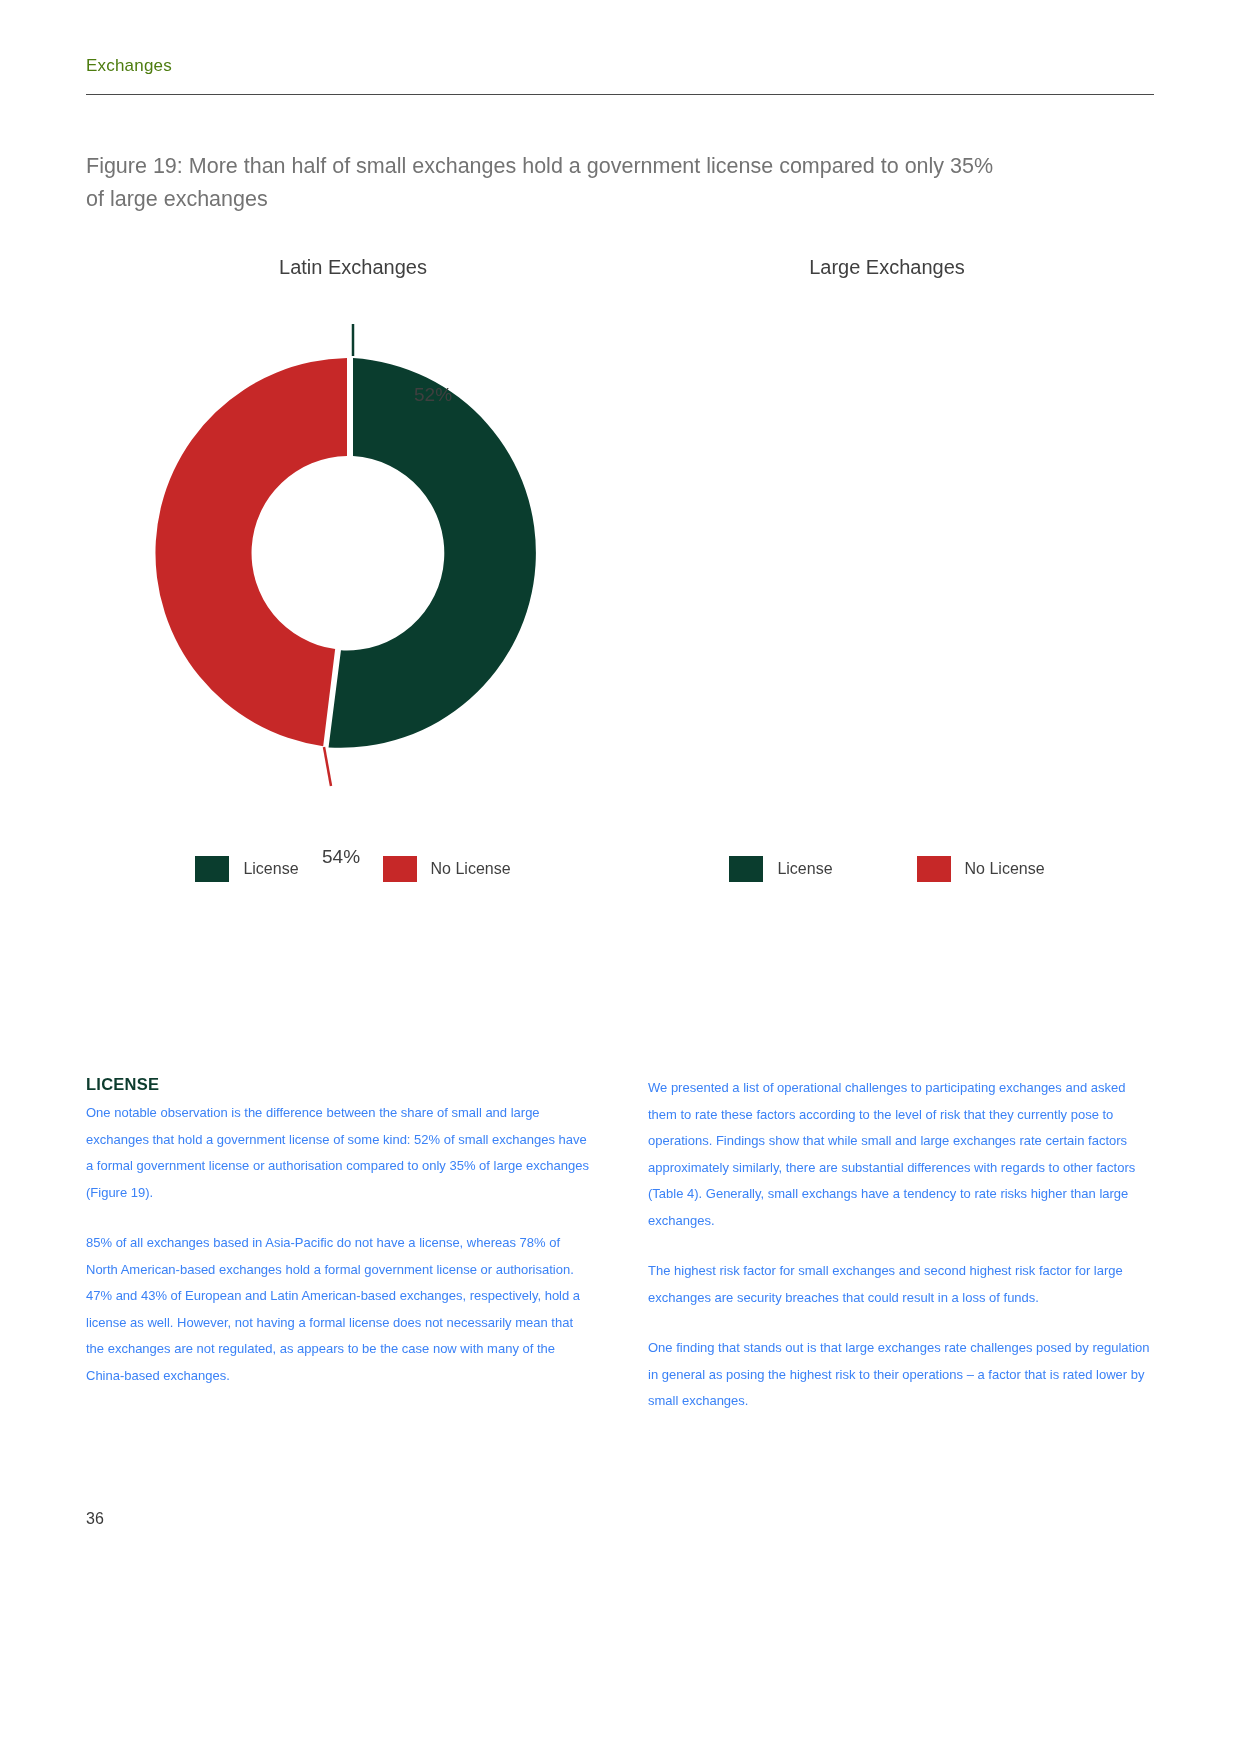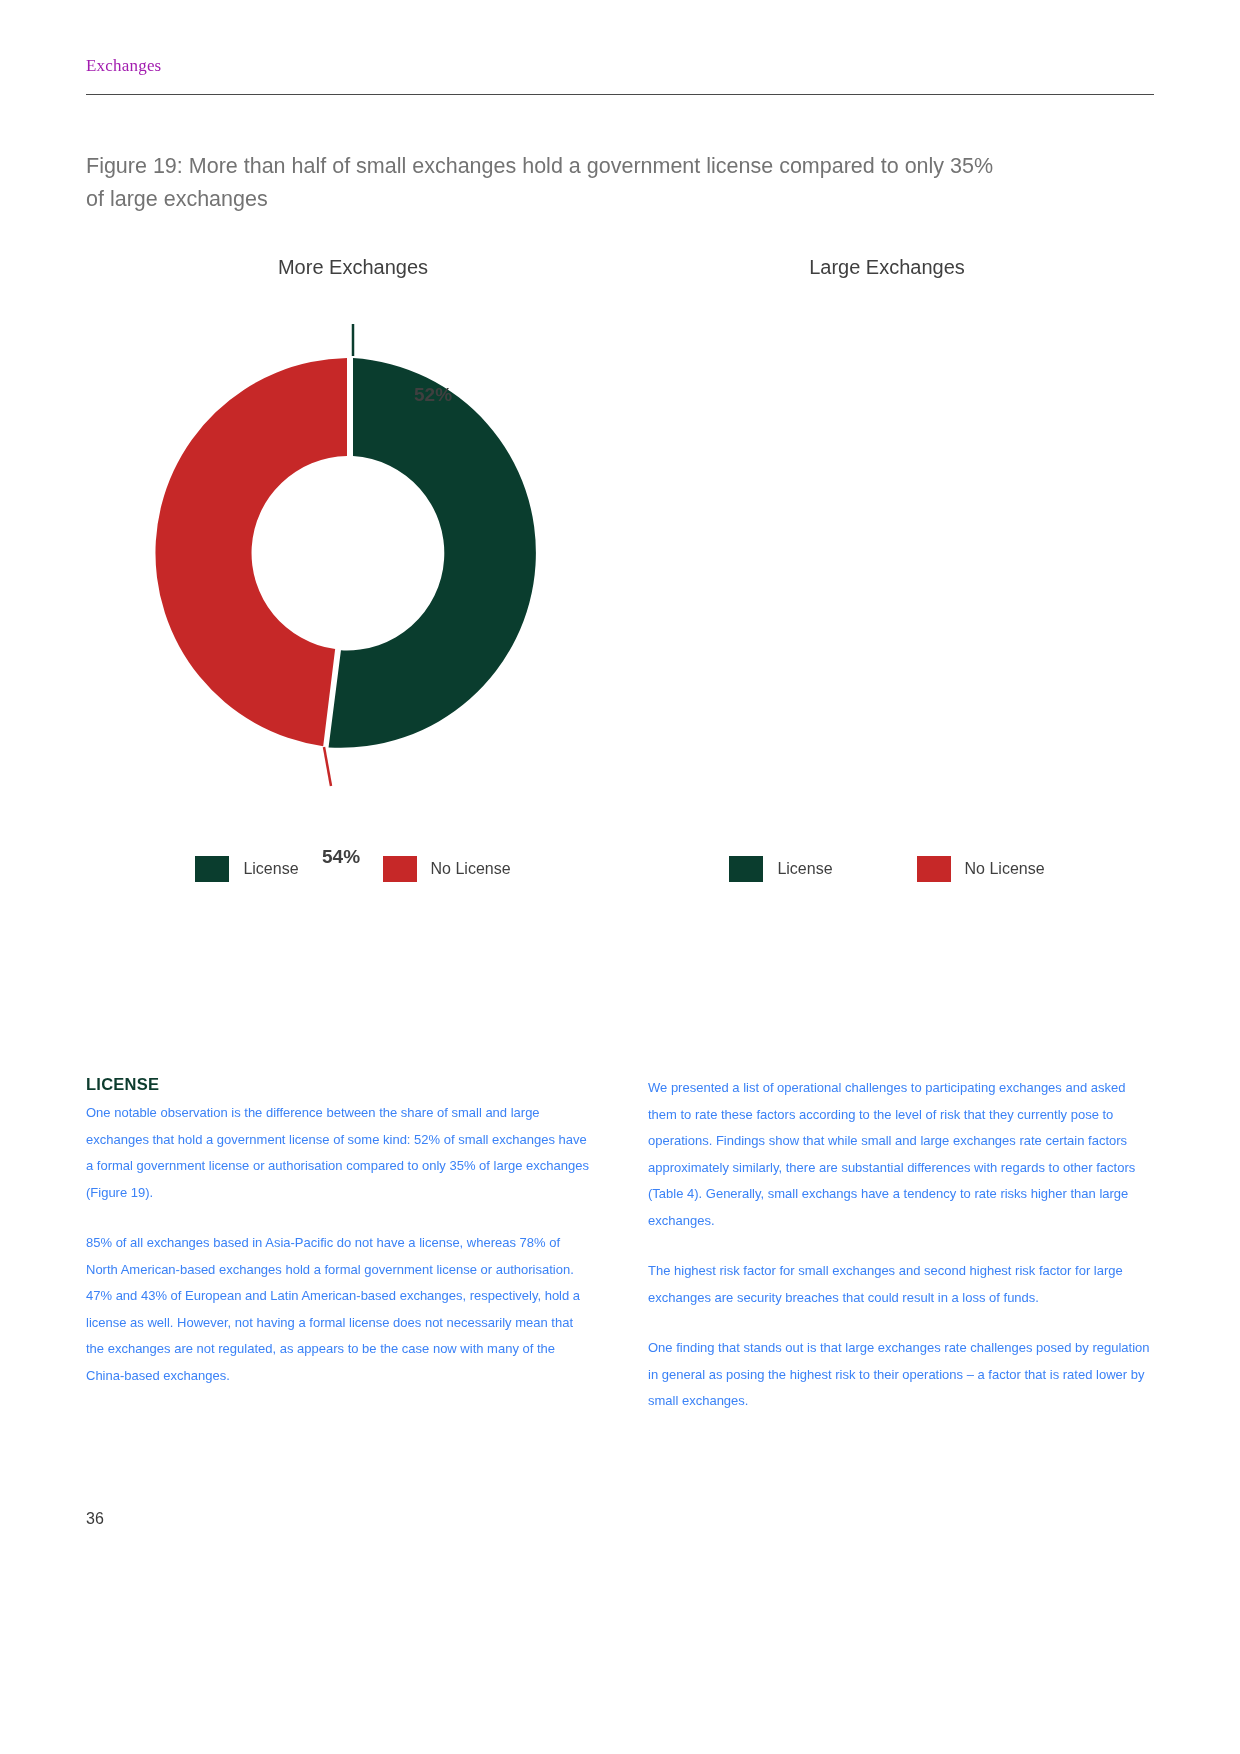--- a/index.html
+++ b/index.html
@@ -18,23 +18,23 @@
 
   
   .page-header {
     position: absolute;
     left: 86px;
     top: 56px;
     width: 1068px;
   }
   .page-header .header-label {
     font-size: 17px;
-    color: #a21caf;
+    color: #4d7c0f;
     letter-spacing: 0.2px;
-    font-family: Liberation Serif, serif;
+    font-family: Liberation Sans, sans-serif;
   }
   .header-rule {
     position: absolute;
     left: 86px;
     top: 94px;
     width: 1068px;
     height: 1px;
     background: #4a4a4a;
   }
 
@@ -87,21 +87,20 @@
     height: 470px;
   }
   .donut-wrap svg { display: block; width: 470px; height: 470px; }
 
   .slice-label {
     position: absolute;
     font-size: 19px;
     color: #3f3f3f;
     white-space: nowrap;
     font-family: "Liberation Sans", sans-serif;
-    font-weight: bold;
   }
 
   
   .lbl-small-top  { left: 296px; top: 66px; }
   .lbl-small-bot  { left: 204px; top: 528px; }
   
   .lbl-large-top  { left: 284px; top: 66px; }
   .lbl-large-bot  { left: 395px; top: 470px; }
 
   
@@ -174,21 +173,21 @@
 <div class="page-header">
   <span class="header-label">Exchanges</span>
 </div>
 <div class="header-rule"></div>
 
 <div class="figure-title">Figure 19: More than half of small exchanges hold a government license compared to only 35% of large exchanges</div>
 
 <div class="charts">
 
   <div class="chart-panel left">
-    <div class="chart-subtitle">More Exchanges</div>
+    <div class="chart-subtitle">Latin Exchanges</div>
 
     <div class="donut-wrap">
       <svg viewBox="0 0 470 470" xmlns="http://www.w3.org/2000/svg">
 
         <path fill="#0A3D2E" d="M 235 40
                  A 195 195 0 1 1 210.55 429.47
                  L 222.95 332.25
                  A 97 97 0 1 0 235 138
                  Z"></path>
 

